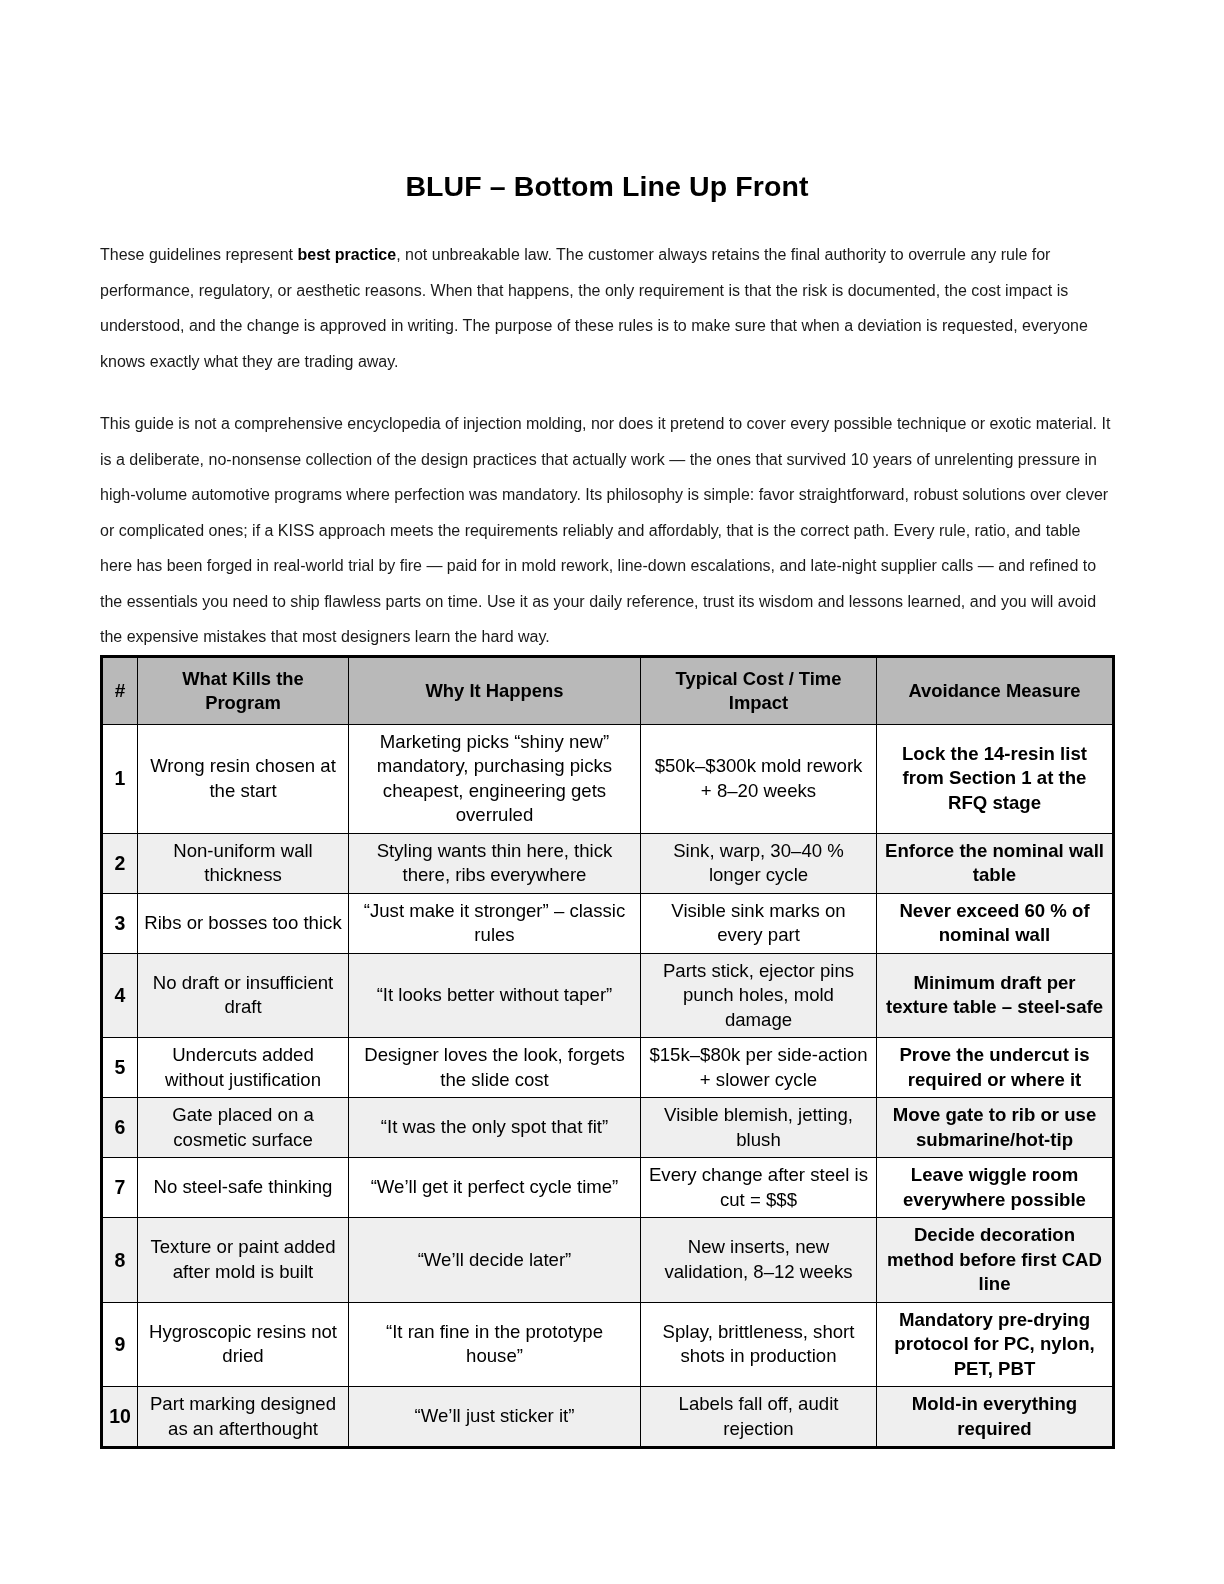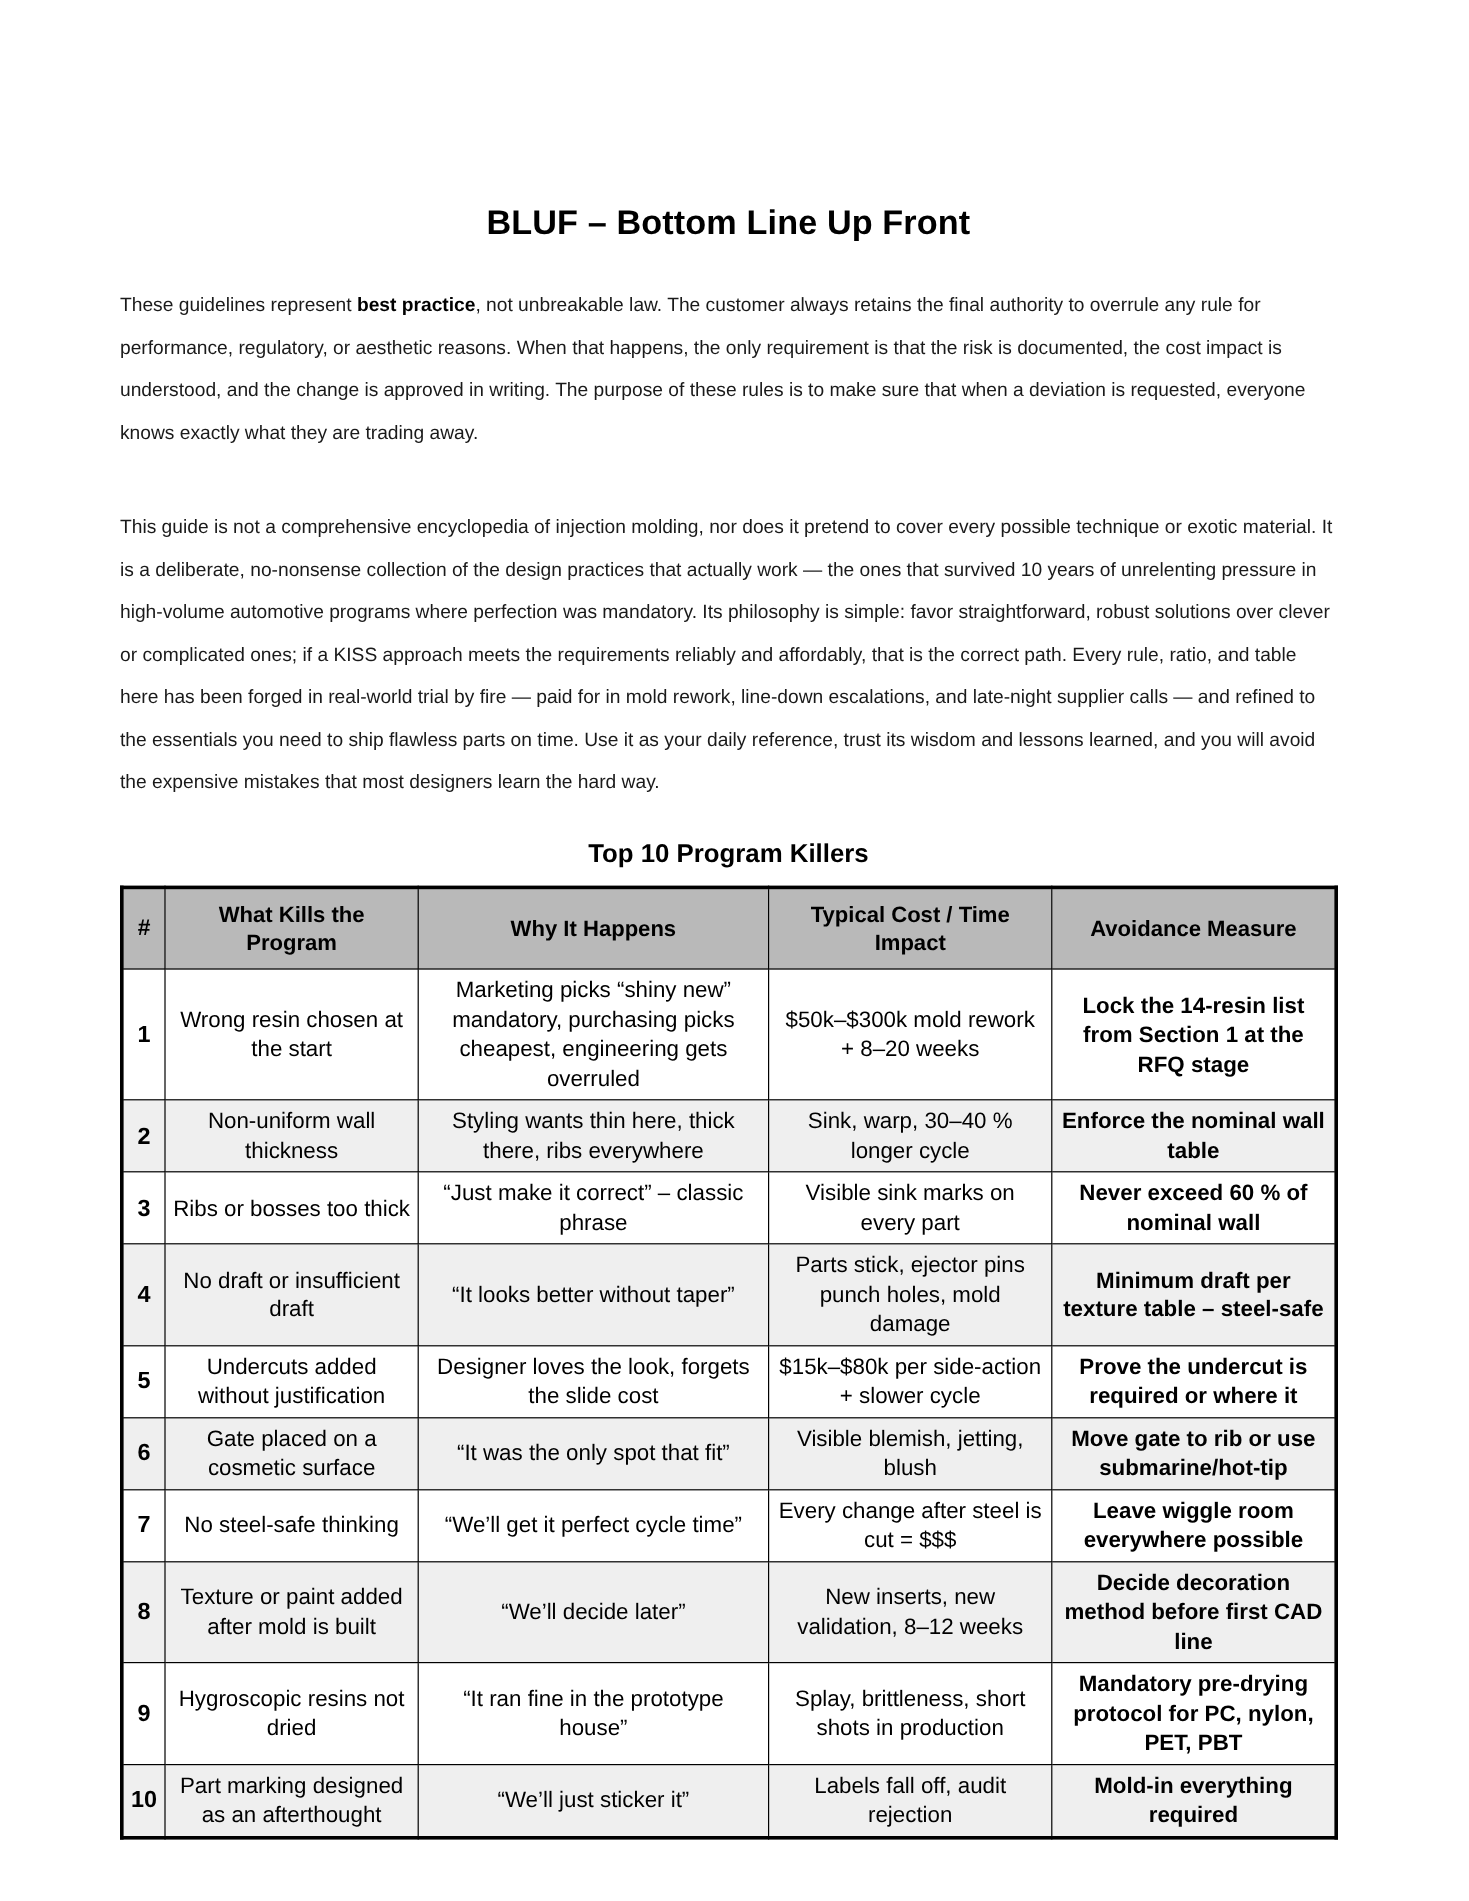--- a/index.html
+++ b/index.html
@@ -39,21 +39,21 @@
   }
 
   p.body-par {
     font-size: 16px;
     line-height: 35.5px;
     margin: 0;
     text-align: left;
     color: #1a1a1a;
   }
   p.par-1 { margin-top: 34px; }
-  p.par-2 { margin-top: 43px; }
+  p.par-2 { margin-top: 27px; }
   p.body-par b { font-weight: bold; color: #000; }
 
   h2.table-title {
     font-size: 21.5px;
     font-weight: bold;
     text-align: center;
     margin: 0;
     padding-top: 28px;
     padding-bottom: 14px;
     line-height: 1.2;
@@ -119,21 +119,20 @@
 
 <div class="page">
   <div class="content">
 
     <h1 class="doc-title">BLUF – Bottom Line Up Front</h1>
 
     <p class="body-par par-1"><span>These guidelines represent </span><b>best practice</b><span>, not unbreakable law. The customer always retains the final authority to overrule any rule for performance, regulatory, or aesthetic reasons. When that happens, the only requirement is that the risk is documented, the cost impact is understood, and the change is approved in writing. The purpose of these rules is to make sure that when a deviation is requested, everyone knows exactly what they are trading away.</span></p>
 
     <p class="body-par par-2">This guide is not a comprehensive encyclopedia of injection molding, nor does it pretend to cover every possible technique or exotic material. It is a deliberate, no-nonsense collection of the design practices that actually work — the ones that survived 10 years of unrelenting pressure in high-volume automotive programs where perfection was mandatory. Its philosophy is simple: favor straightforward, robust solutions over clever or complicated ones; if a KISS approach meets the requirements reliably and affordably, that is the correct path. Every rule, ratio, and table here has been forged in real-world trial by fire — paid for in mold rework, line-down escalations, and late-night supplier calls — and refined to the essentials you need to ship flawless parts on time. Use it as your daily reference, trust its wisdom and lessons learned, and you will avoid the expensive mistakes that most designers learn the hard way.</p>
 
-    <h2 class="table-title">Top 10 Program Killers</h2>
 
     <table class="killers">
       <colgroup>
         <col class="c-num">
         <col class="c-what">
         <col class="c-why">
         <col class="c-cost">
         <col class="c-avoid">
       </colgroup>
       <thead>
@@ -156,21 +155,21 @@
         <tr class="alt">
           <td class="cell-num">2</td>
           <td>Non-uniform wall thickness</td>
           <td>Styling wants thin here, thick there, ribs everywhere</td>
           <td>Sink, warp, 30–40 % longer cycle</td>
           <td class="cell-avoid">Enforce the nominal wall table</td>
         </tr>
         <tr>
           <td class="cell-num">3</td>
           <td>Ribs or bosses too thick</td>
-          <td>“Just make it correct” – classic phrase</td>
+          <td>“Just make it stronger” – classic rules</td>
           <td>Visible sink marks on every part</td>
           <td class="cell-avoid">Never exceed 60 % of nominal wall</td>
         </tr>
         <tr class="alt">
           <td class="cell-num">4</td>
           <td>No draft or insufficient draft</td>
           <td>“It looks better without taper”</td>
           <td>Parts stick, ejector pins punch holes, mold damage</td>
           <td class="cell-avoid">Minimum draft per texture table – steel-safe</td>
         </tr>

